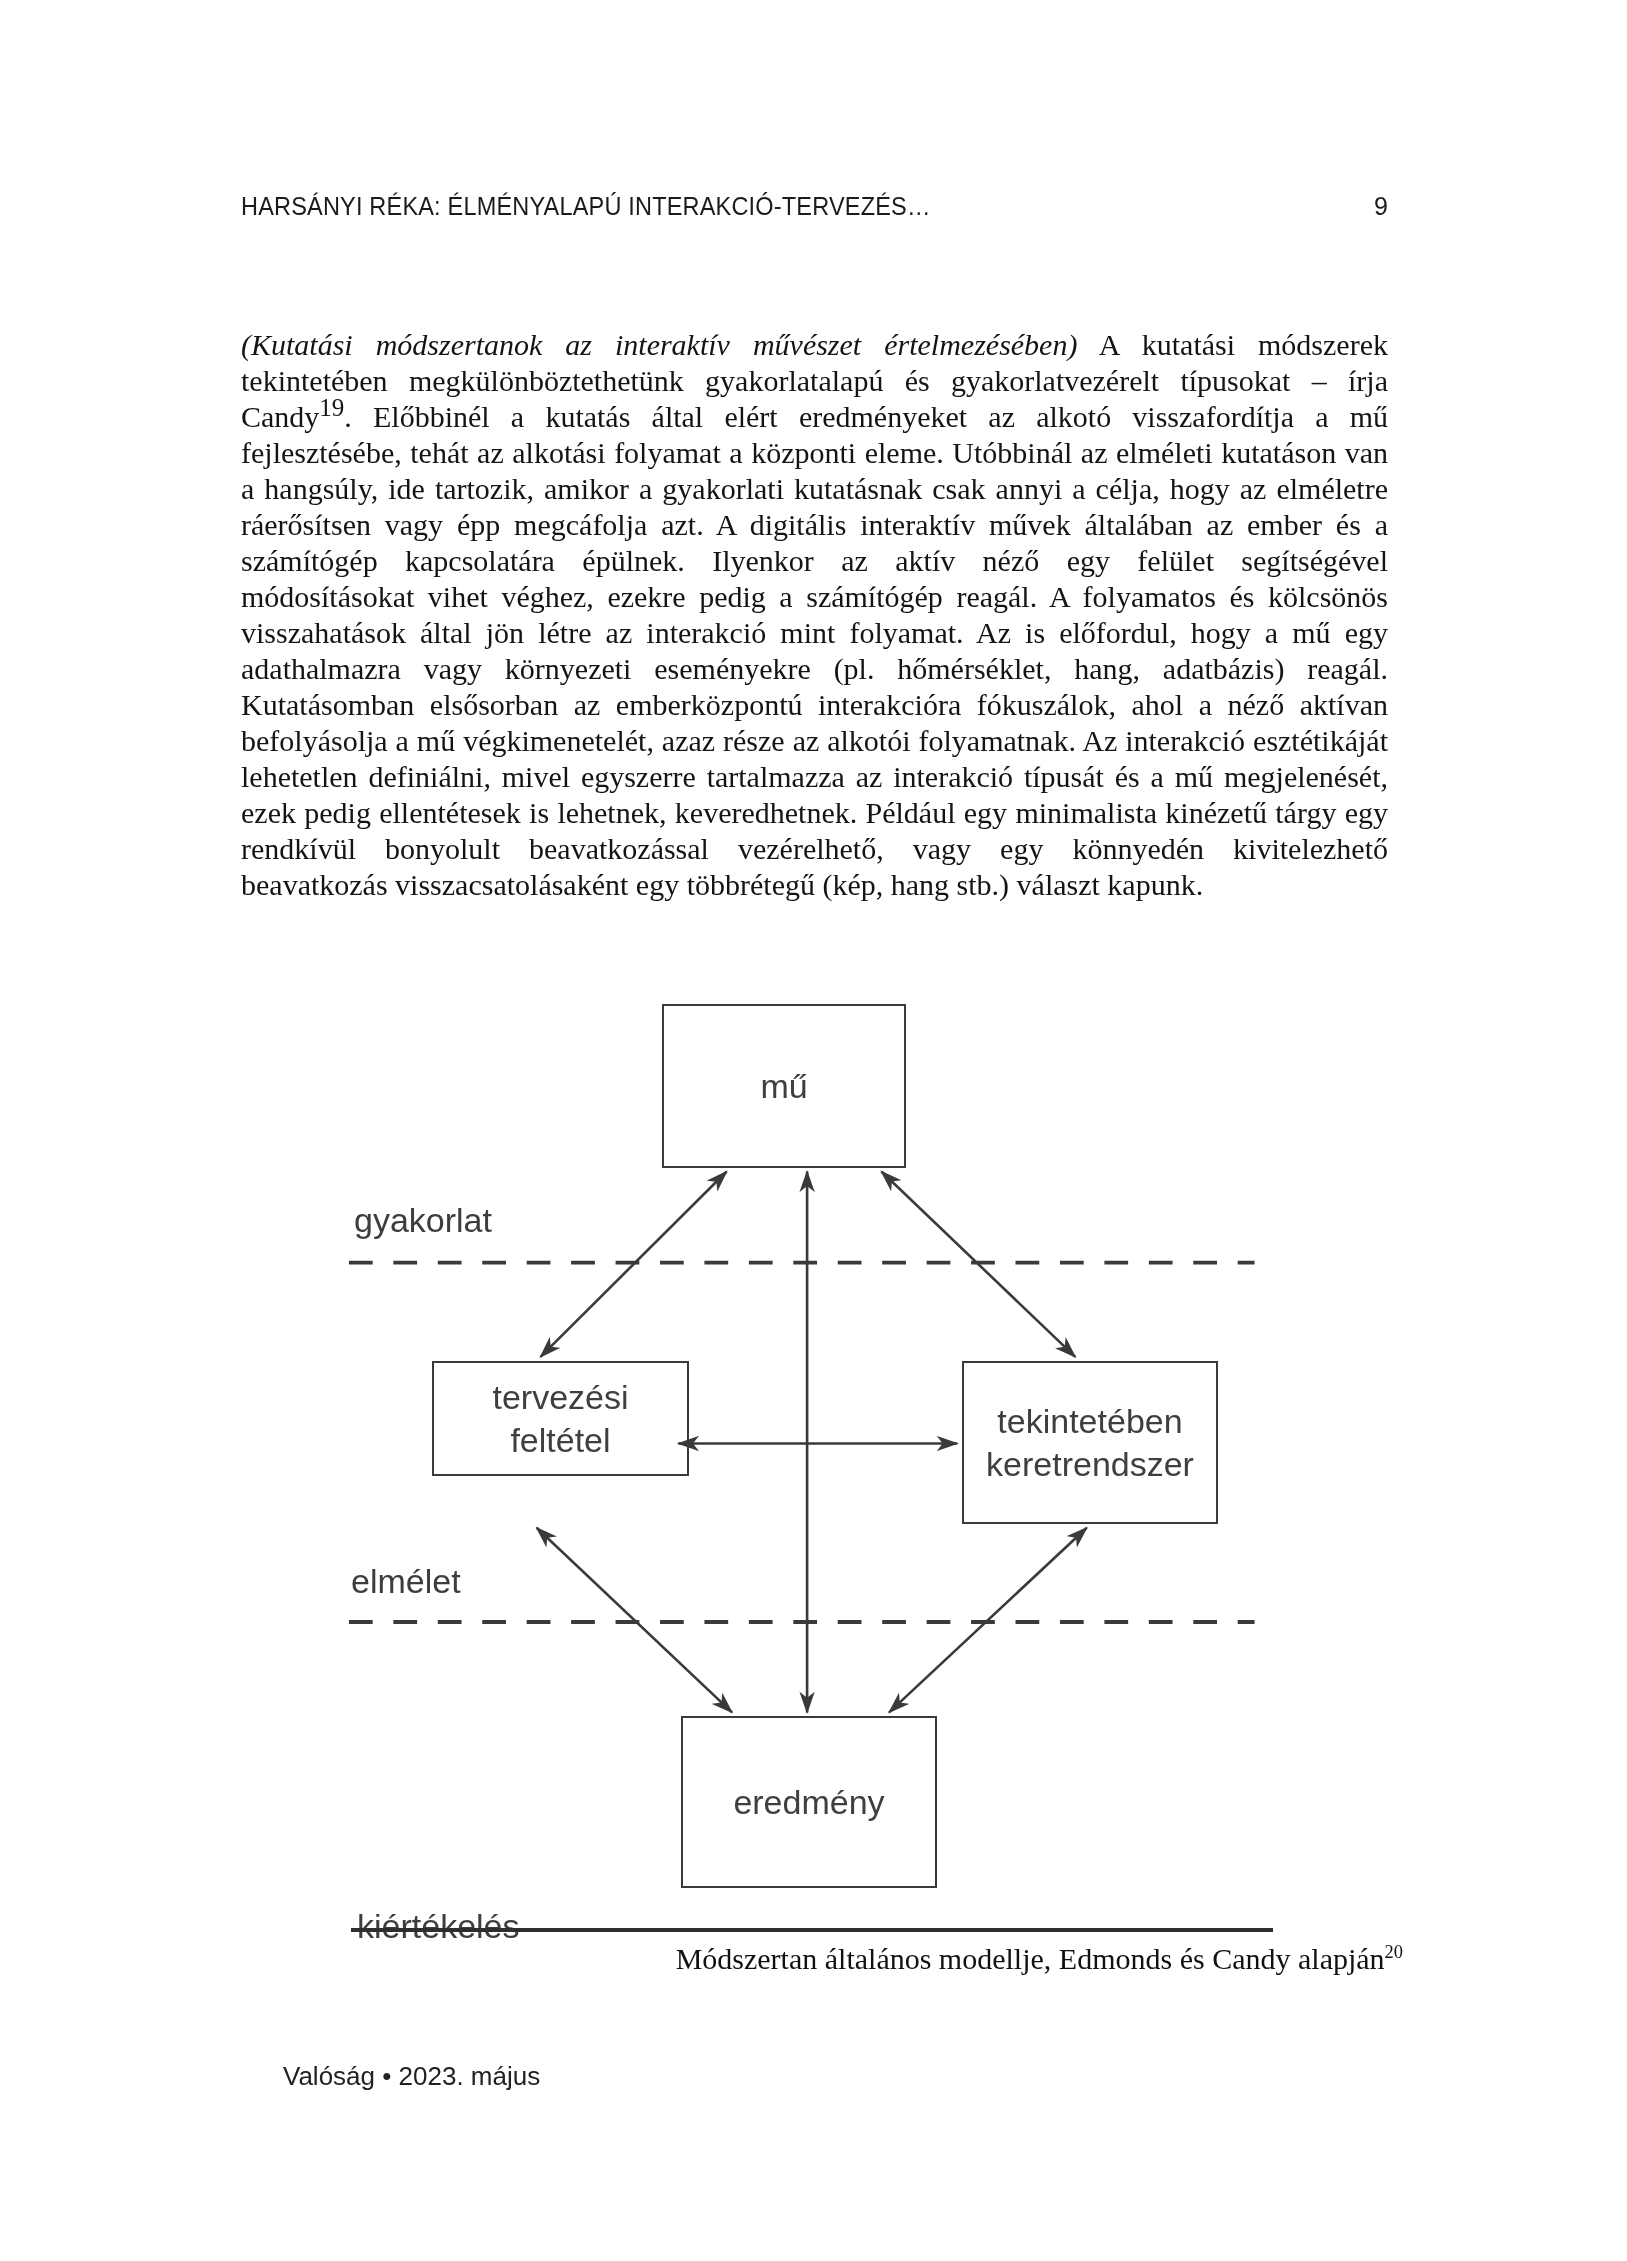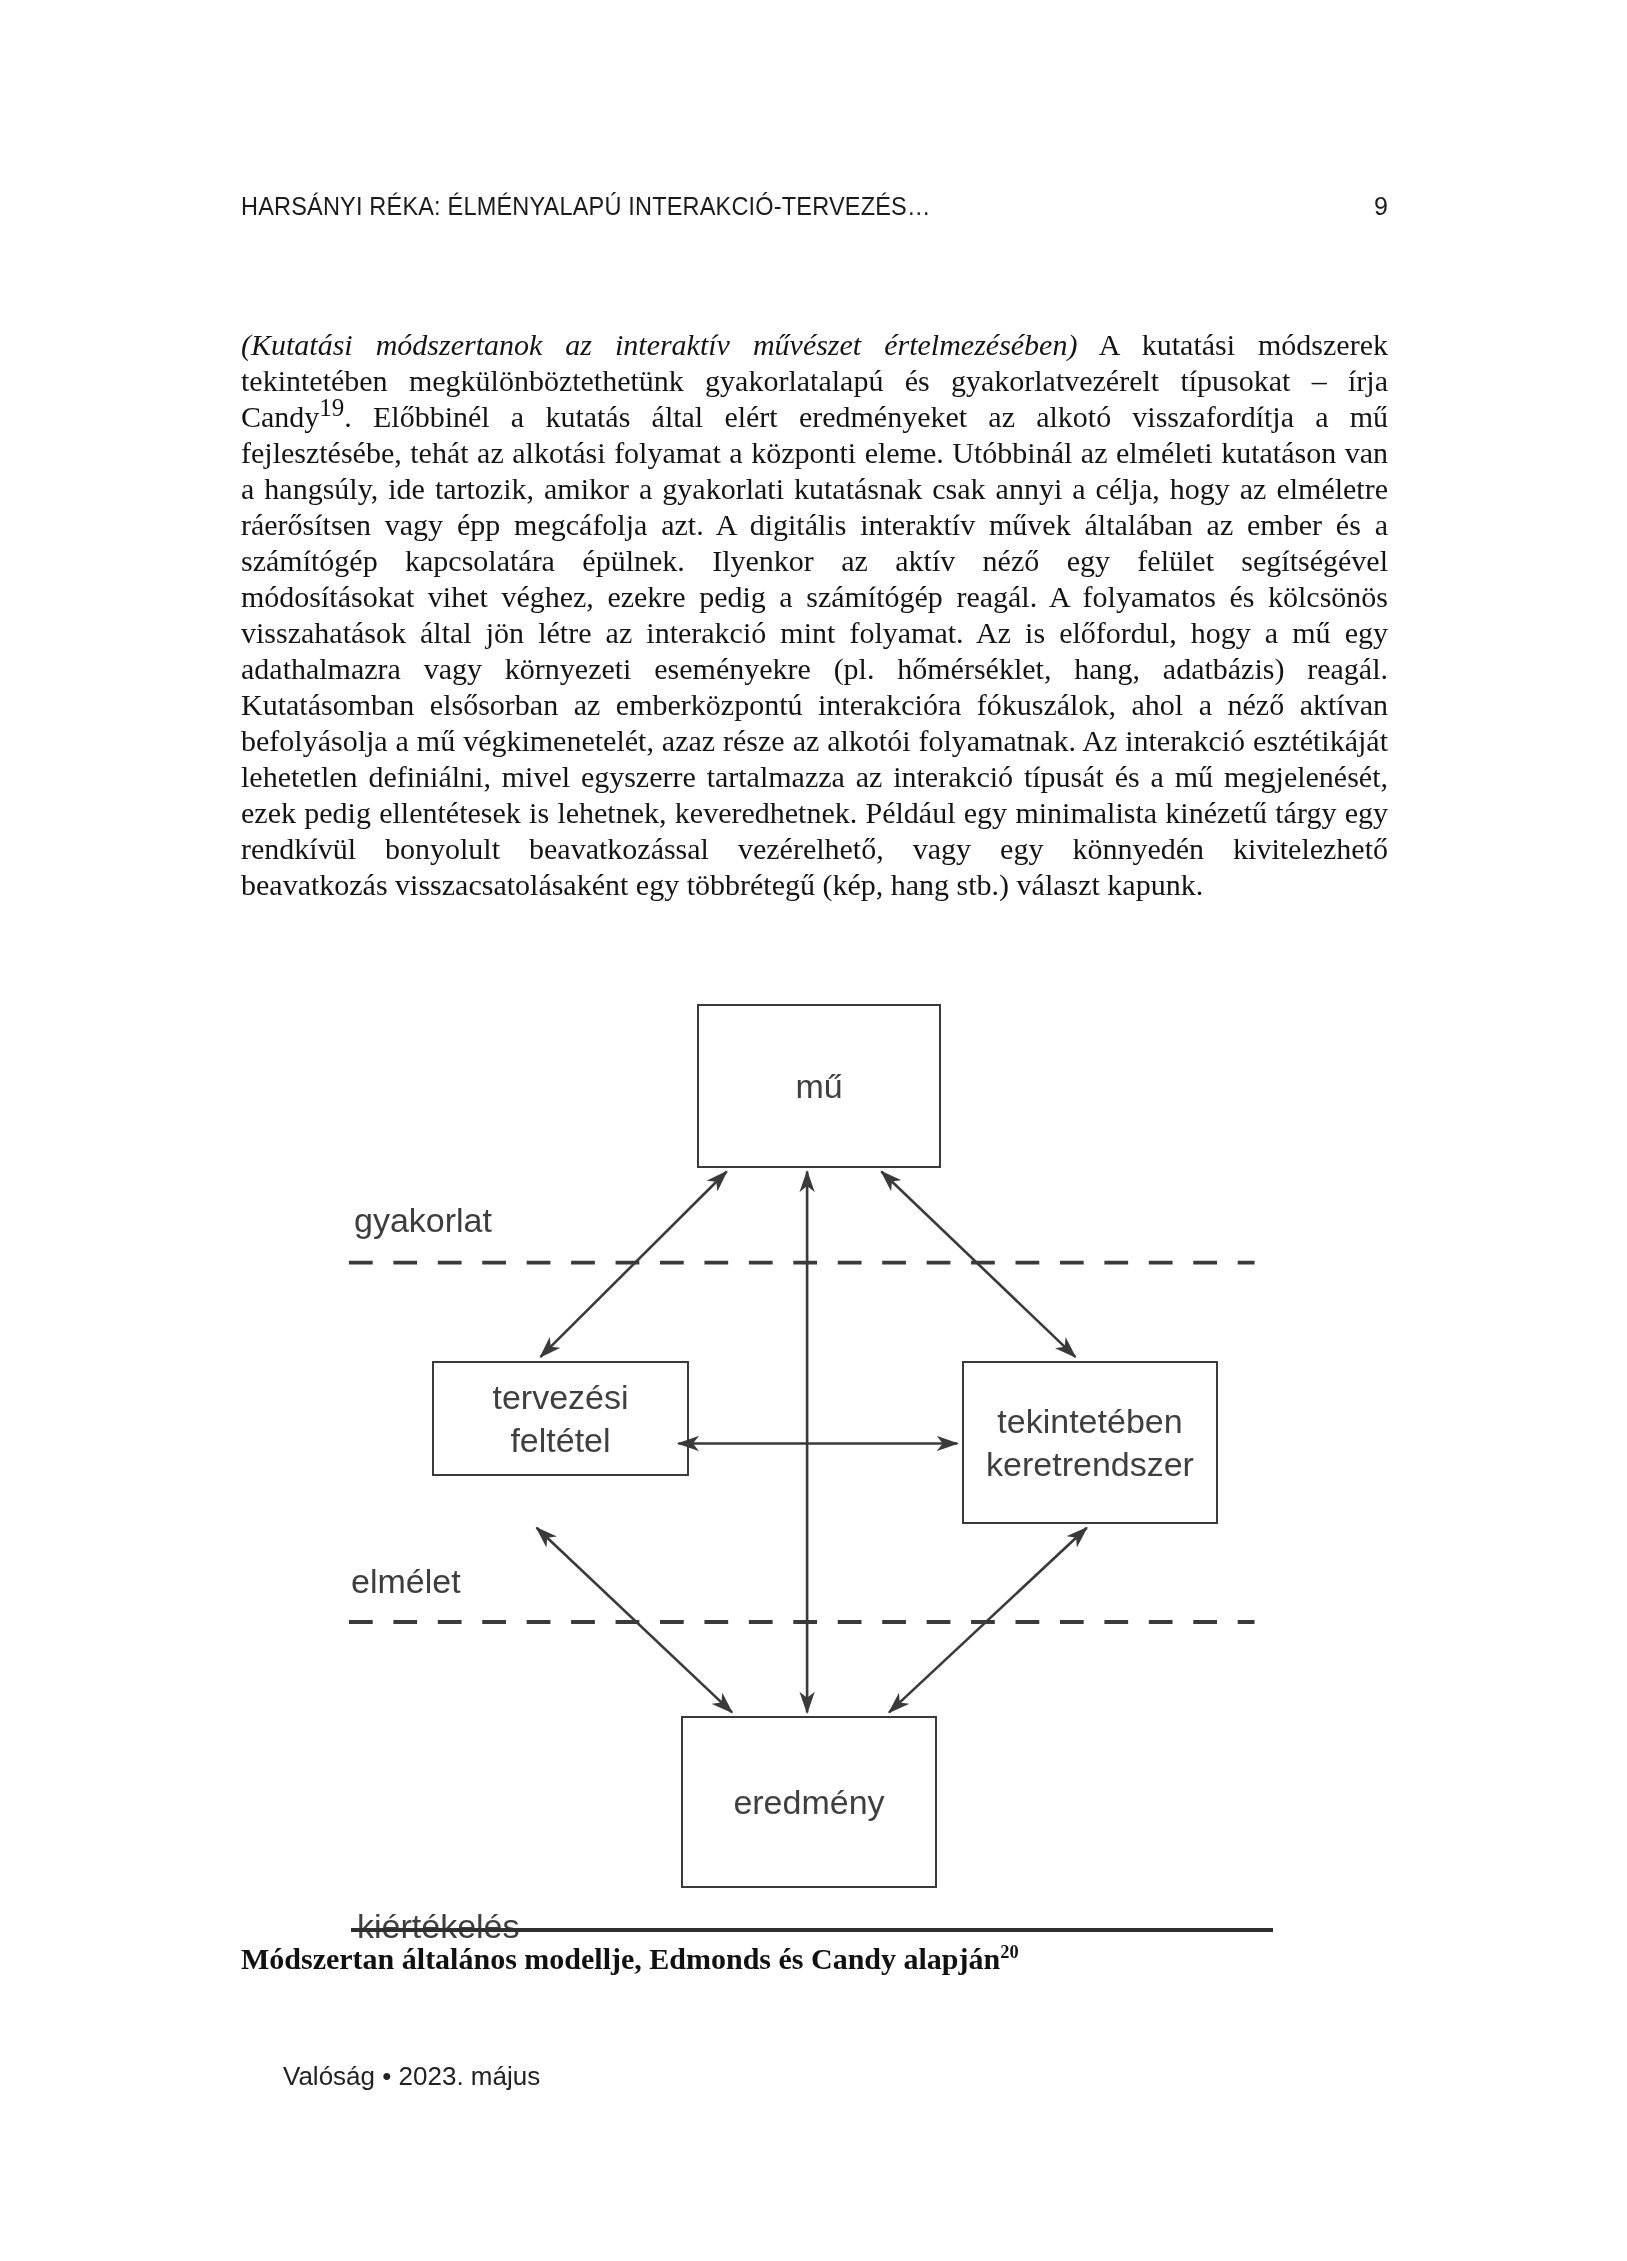--- a/index.html
+++ b/index.html
@@ -70,21 +70,21 @@
     background: #ffffff;
     display: flex;
     align-items: center;
     justify-content: center;
     text-align: center;
     font-family: "Liberation Sans", sans-serif;
     font-size: 34px;
     line-height: 43px;
     color: #3f3f3f;
   }
-  .box-mu          { left: 697px;  top: 1004px; width: 244px; height: 164px; }
+  .box-mu          { left: 662px;  top: 1004px; width: 244px; height: 164px; }
   .box-tervezesi   { left: 432px;  top: 1361px; width: 257px; height: 115px; }
   .box-konceptualis{ left: 962px; top: 1361px; width: 256px; height: 163px; }
   .box-eredmeny    { left: 681px;  top: 1716px; width: 256px; height: 172px; }
 
   .zone-label {
     position: absolute;
     font-family: Liberation Sans, sans-serif;
     font-size: 34px;
     color: #3d3d3d;
     white-space: nowrap;
@@ -116,26 +116,26 @@
   .caption-rule {
     position: absolute;
     left: 351px;
     top: 1928px;
     width: 922px;
     height: 3.8px;
     background: #2e2e2e;
   }
   .figure-caption {
     position: absolute;
-    left: 241px;
+    left: 256px;
     top: 1942px;
     width: 1147px;
-    text-align: left;
+    text-align: right;
     font-family: "Liberation Serif", serif;
-    font-weight: bold;
+    font-weight: normal;
     font-size: 30px;
     color: #111111;
   }
   .figure-caption sup {
     font-size: 18.4px;
     line-height: 0;
     vertical-align: super;
   }
 
   

